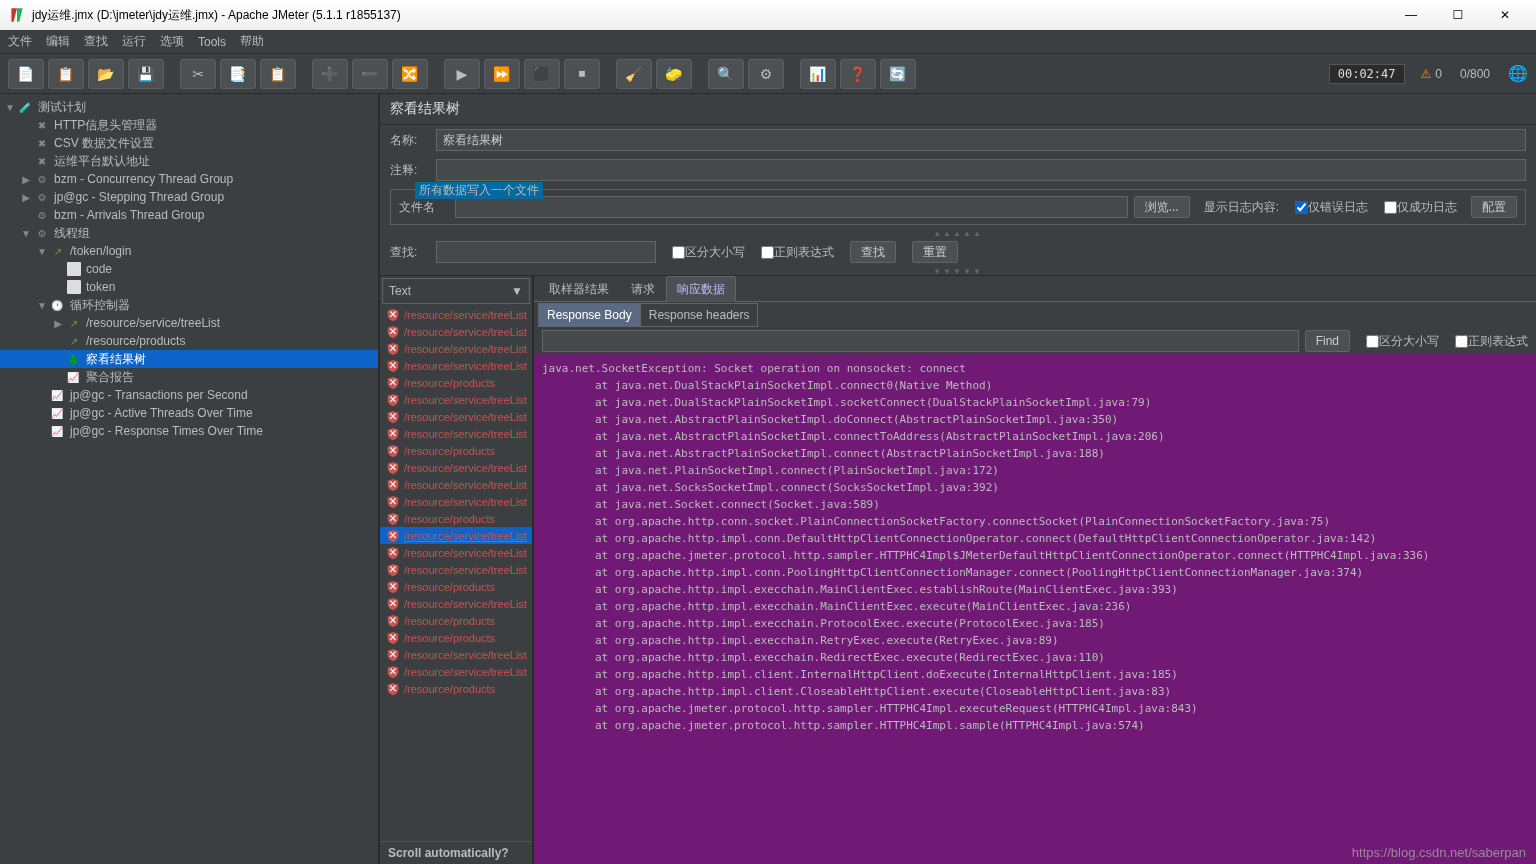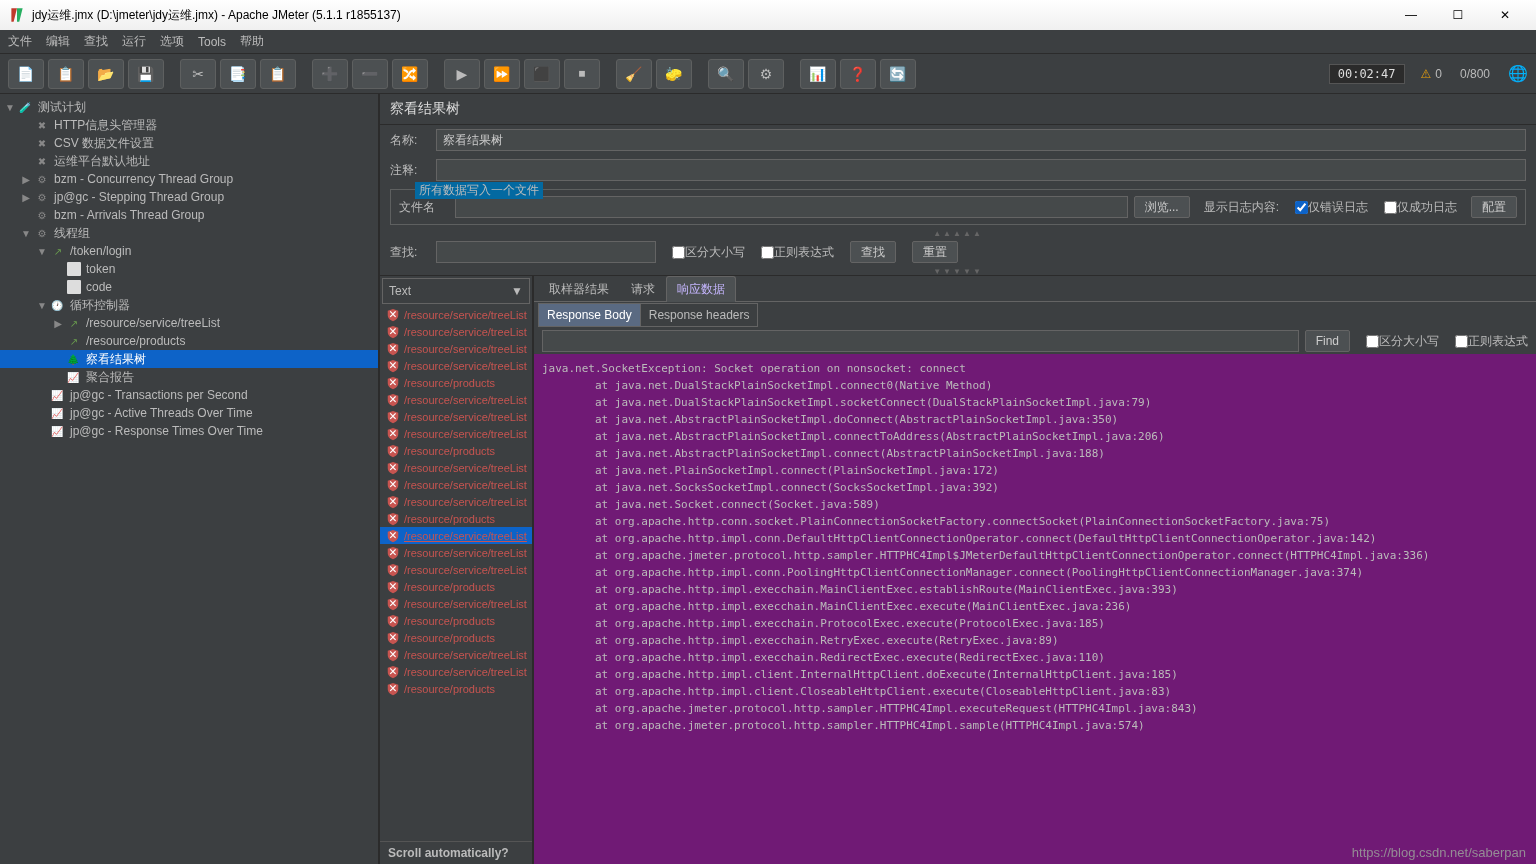--- a/index.html
+++ b/index.html
@@ -221,28 +221,28 @@
       <div class="tree-item" style="padding-left: 36px;">
         <span class="tw">▼</span>
         <span class="ic i-arrow">↗</span>
         <span class="lbl">/token/login</span>
       </div>
       <div class="tree-item" style="padding-left: 52px;">
         <span class="tw"></span>
         <span class="ic">
           <span class="i-doc"></span>
         </span>
-        <span class="lbl">token</span>
+        <span class="lbl">code</span>
       </div>
       <div class="tree-item" style="padding-left: 52px;">
         <span class="tw"></span>
         <span class="ic">
           <span class="i-doc"></span>
         </span>
-        <span class="lbl">code</span>
+        <span class="lbl">token</span>
       </div>
       <div class="tree-item" style="padding-left: 36px;">
         <span class="tw">▼</span>
         <span class="ic i-clock">🕐</span>
         <span class="lbl">循环控制器</span>
       </div>
       <div class="tree-item" style="padding-left: 52px;">
         <span class="tw">▶</span>
         <span class="ic i-arrow">↗</span>
         <span class="lbl">/resource/service/treeList</span>

